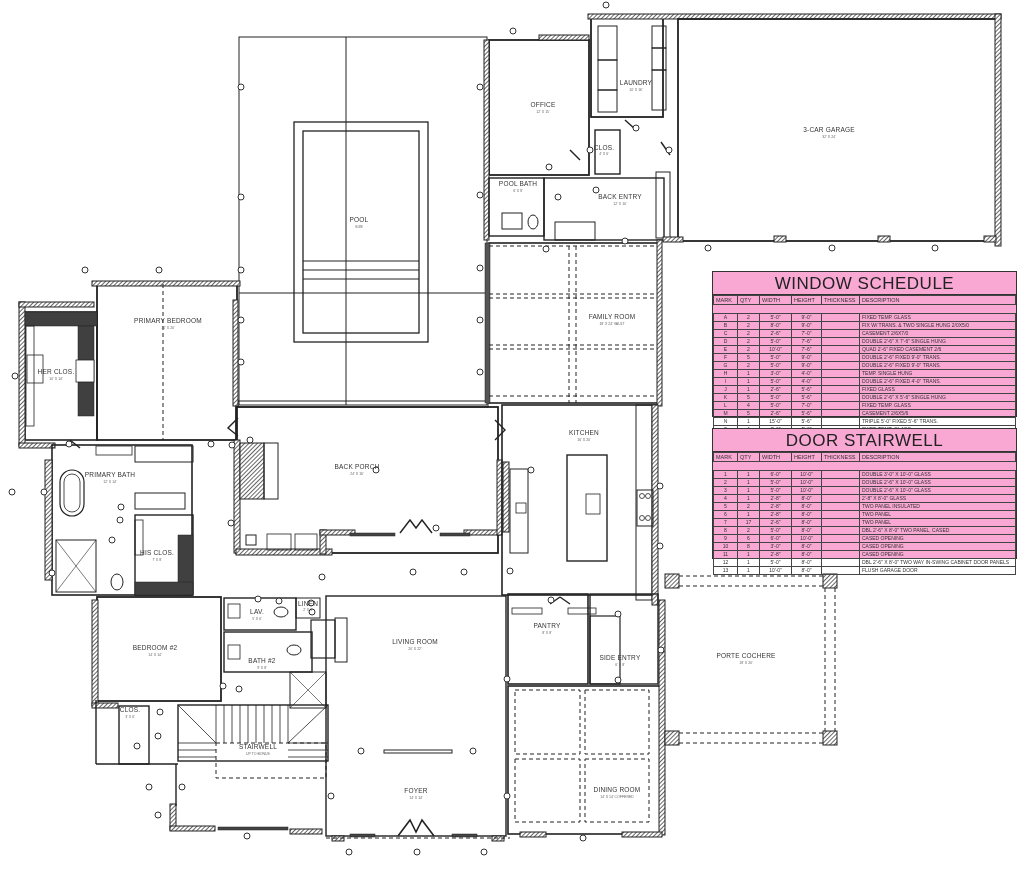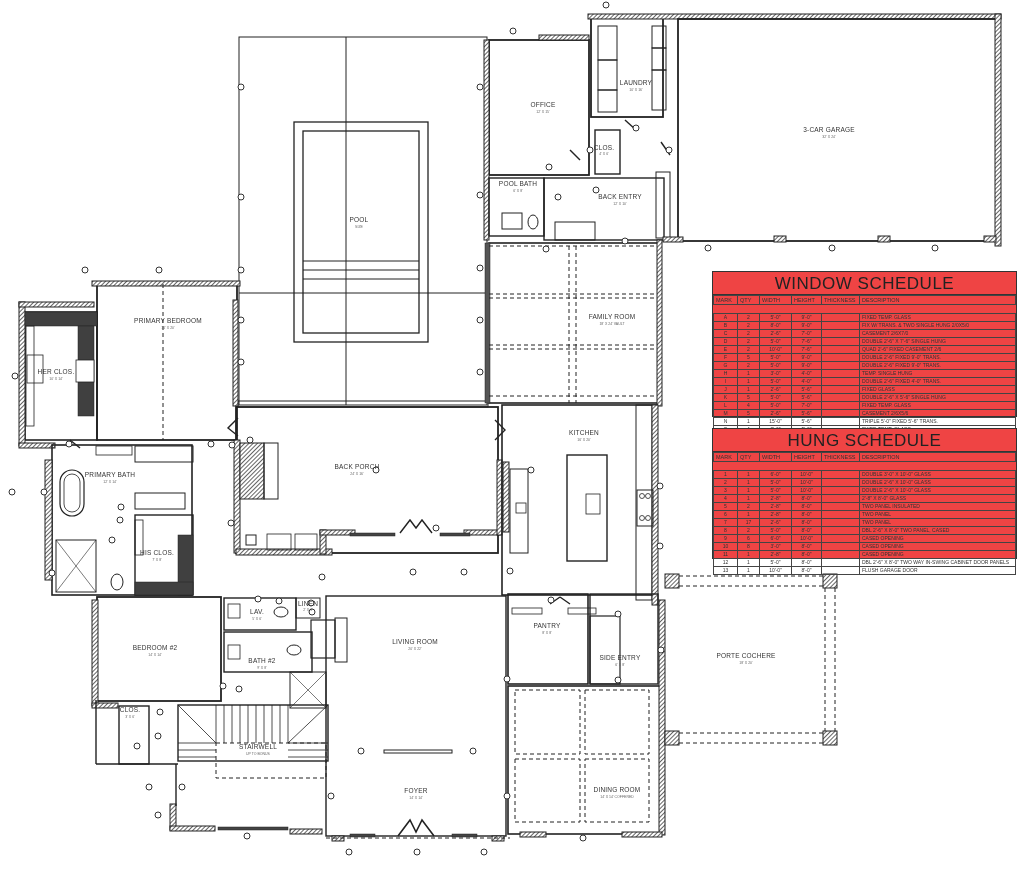--- a/index.html
+++ b/index.html
@@ -1,20 +1,20 @@
 <!DOCTYPE html>
 <html><head>
 <meta charset="utf-8">
 <style>
   html,body{margin:0;padding:0;background:#ffffff;}
   body{width:1024px;height:881px;position:relative;overflow:hidden;font-family:"Liberation Sans",sans-serif;color:#222;}
   #plan{position:absolute;left:0;top:0;width:1024px;height:881px;}
   .room-label{font-family:"Liberation Sans",sans-serif;font-size:6.5px;fill:#333;text-anchor:middle;letter-spacing:0.2px;}
   .room-dim{font-family:"Liberation Sans",sans-serif;font-size:3.5px;fill:#666;text-anchor:middle;}
-  .sched{position:absolute;background:#ef4444;border:1.5px solid #333;box-sizing:border-box;font-family:"Liberation Sans",sans-serif;}
+  .sched{position:absolute;background:#f9a8d4;border:1.5px solid #333;box-sizing:border-box;font-family:"Liberation Sans",sans-serif;}
   .sched-title{font-size:17px;text-align:center;letter-spacing:0.5px;font-weight:normal;color:#222;height:22px;line-height:24px;border-bottom:1px solid #333;}
   .sched table{border-collapse:collapse;width:100%;table-layout:fixed;}
   .sched th,.sched td{border:1px solid #444;font-size:5px;line-height:7px;height:7px;padding:0 2px;white-space:nowrap;overflow:hidden;color:#333;font-weight:normal;}
   .sched th{font-size:5.5px;height:8px;text-align:left;}
   .sched td.c{text-align:center;}
   .sched tr.spacer td{height:8px;border-left:none;border-right:none;}
 </style>
 </head>
 <body>
 
@@ -538,21 +538,21 @@
           <td class="c">2'-6"</td>
           <td class="c">5'-0"</td>
           <td></td>
           <td>FIXED TEMP. GLASS</td>
         </tr>
       </tbody>
   </table>
 </div>
 
 <div class="sched" style="left:712px;top:428px;width:305px;height:131px;">
-  <div class="sched-title">HUNG SCHEDULE</div>
+  <div class="sched-title">DOOR STAIRWELL</div>
   <table>
     <colgroup>
         <col style="width:24px">
         <col style="width:22px">
         <col style="width:32px">
         <col style="width:30px">
         <col style="width:38px">
         <col>
       </colgroup>
     <thead>

